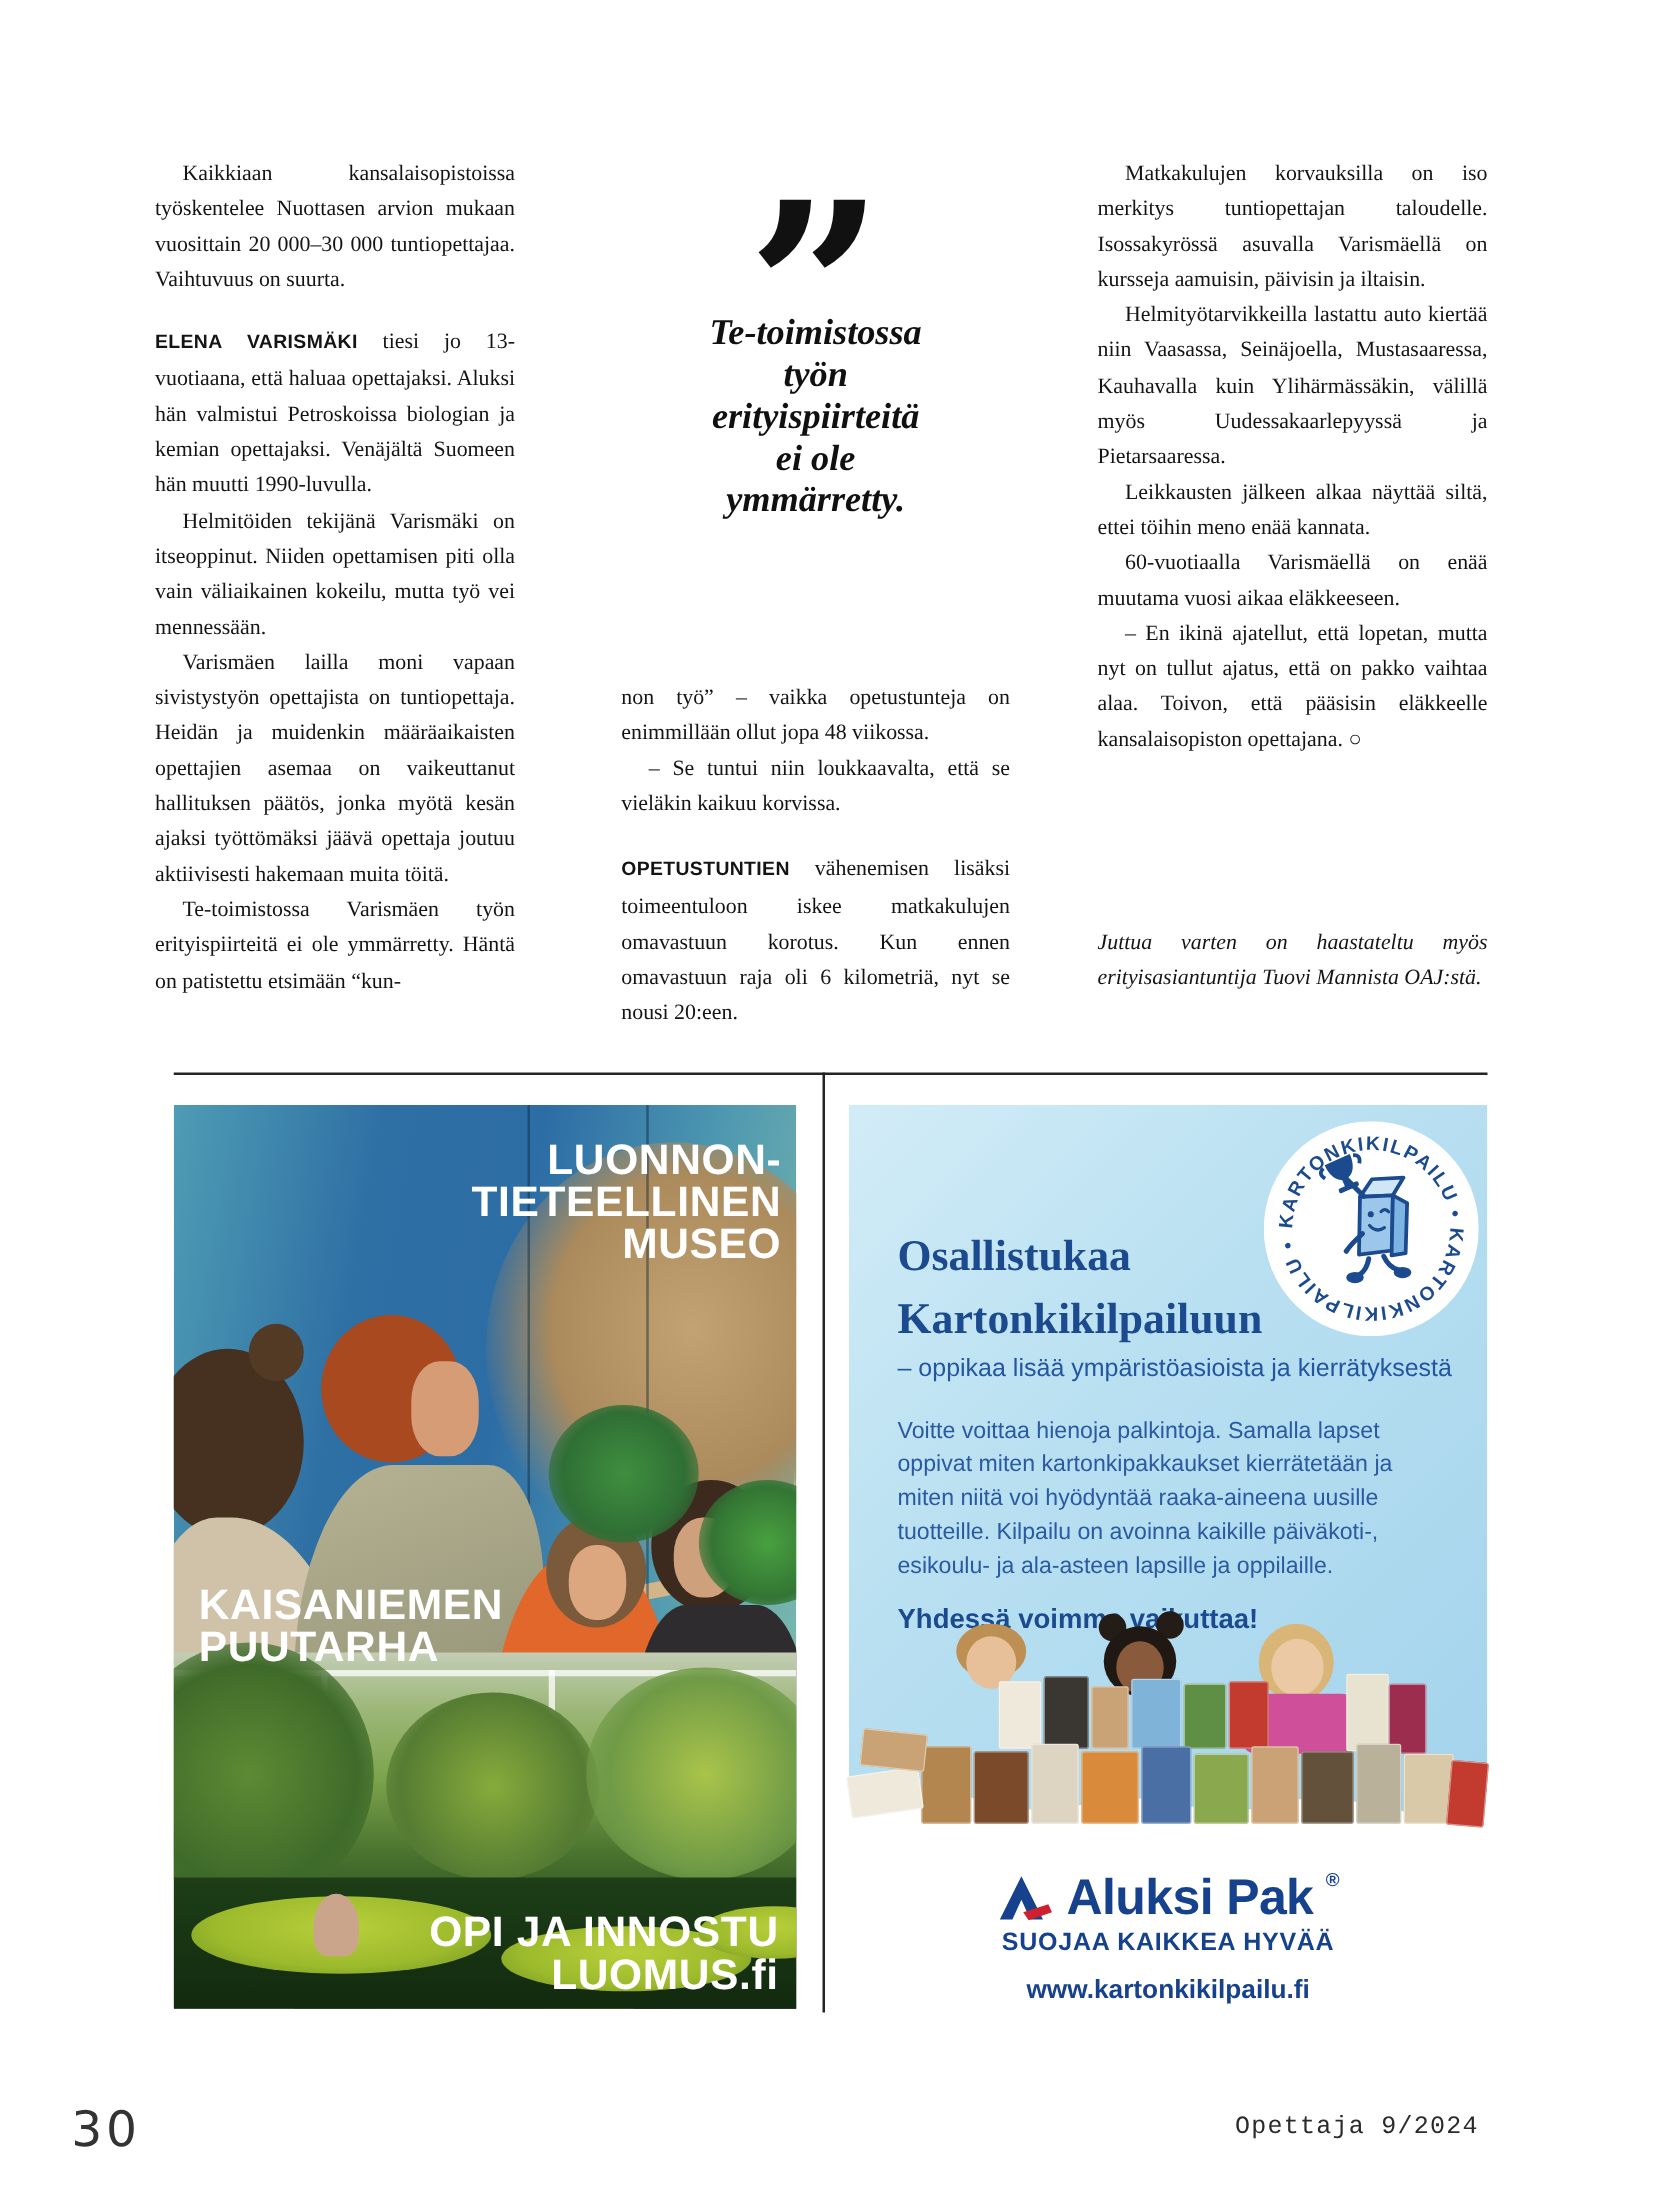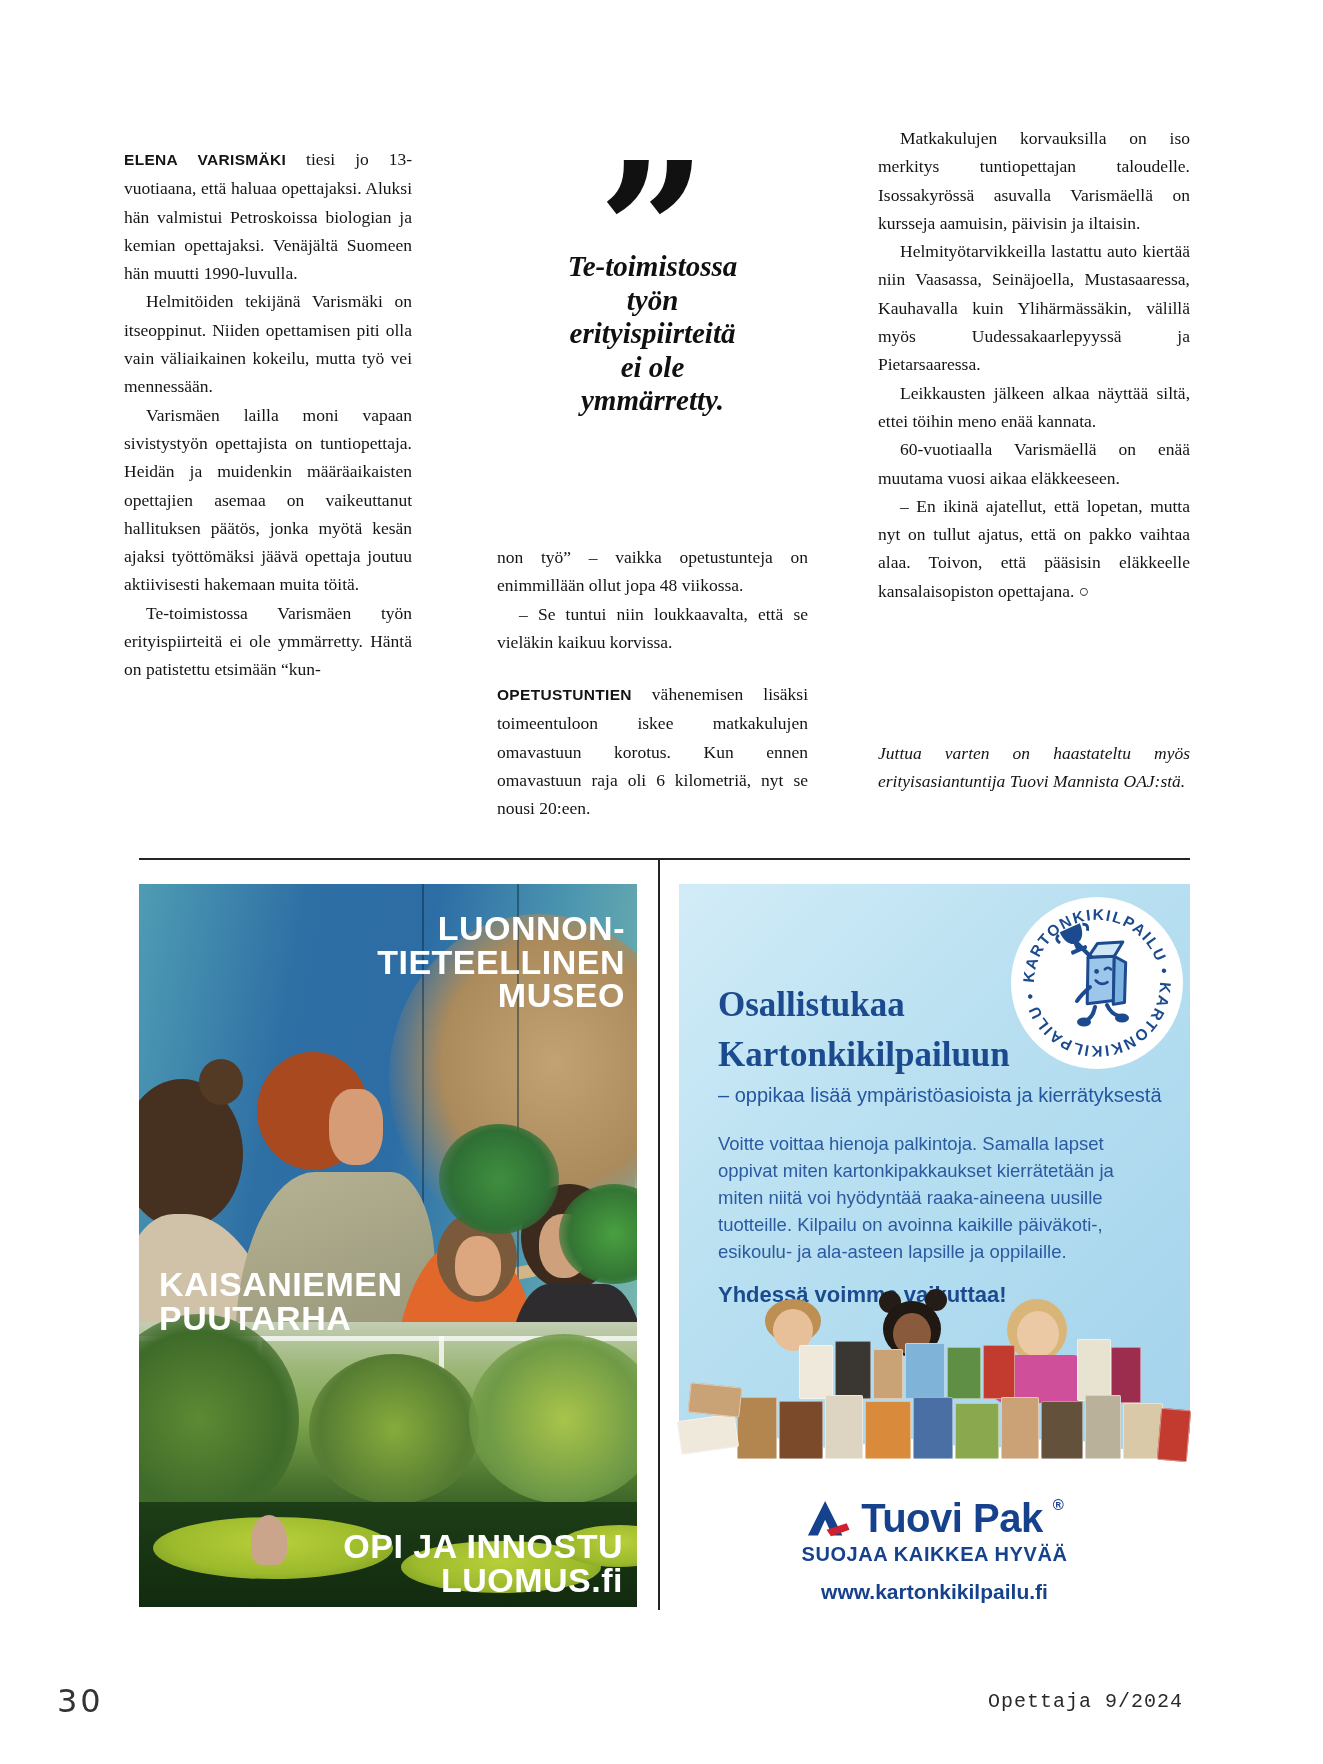--- a/index.html
+++ b/index.html
@@ -60,30 +60,31 @@
   .collage .abs{position:absolute;}
   .ct{position:absolute;box-shadow:inset 0 0 0 1px rgba(255,255,255,.45);border-radius:2px;}
   .brand{top:612px;left:0;width:100%;text-align:center;color:#16418c;font-family:"Liberation Sans",sans-serif;}
   .brand-row{display:flex;align-items:center;justify-content:center;gap:10px;}
   .brand-name{font-size:40px;font-weight:800;letter-spacing:-.5px;}
   .brand-reg{font-size:15px;vertical-align:top;position:relative;top:-14px;font-weight:700;}
   .brand-tag{margin-top:2px;font-size:20px;font-weight:700;letter-spacing:.6px;}
   .brand-url{margin-top:14px;font-size:21px;font-weight:700;}
   
   .page-num{position:absolute;left:57px;top:1682px;font-family:"DejaVu Sans",sans-serif;
-            font-weight:400;font-size:32px;letter-spacing:3px;color:#333;}
+            font-weight:400;font-size:39px;letter-spacing:3px;color:#333;}
   .issue{position:absolute;right:140px;top:1690px;font-family:"Liberation Mono",monospace;
          font-size:20px;letter-spacing:1px;color:#2a2a2a;}
 </style>
 </head>
 <body>
 
 <div id="page">
 
   <div class="col" id="col1">
+    <p class="bp ind">Kaikkiaan kansalaisopistoissa työskentelee Nuottasen arvion mukaan vuosittain 20 000–30 000 tuntiopettajaa. Vaihtuvuus on suurta.</p>
     <p class="bp sec"><span class="lead">ELENA VARISMÄKI</span><span> tiesi jo 13-vuotiaana, että haluaa opettajaksi. Aluksi hän valmistui Petroskoissa biologian ja kemian opettajaksi. Venäjältä Suomeen hän muutti 1990-luvulla.</span></p>
     <p class="bp ind">Helmitöiden tekijänä Varismäki on itseoppinut. Niiden opettamisen piti olla vain väliaikainen kokeilu, mutta työ vei mennessään.</p>
     <p class="bp ind">Varismäen lailla moni vapaan sivistystyön opettajista on tuntiopettaja. Heidän ja muidenkin määräaikaisten opettajien asemaa on vaikeuttanut hallituksen päätös, jonka myötä kesän ajaksi työttömäksi jäävä opettaja joutuu aktiivisesti hakemaan muita töitä.</p>
     <p class="bp ind">Te-toimistossa Varismäen työn erityispiirteitä ei ole ymmärretty. Häntä on patistettu etsimään “kun-</p>
   </div>
 
   <div class="col" id="col2">
     <div>
       <div class="q-mark">”</div>
       <div class="q-text">
@@ -244,21 +245,21 @@
       <div class="ct" style="left:10px;top:86px;width:52px;height:30px;background:#c9a276;transform:rotate(6deg);"></div>
       <div class="ct" style="left:480px;top:110px;width:30px;height:52px;background:#c23b2e;transform:rotate(5deg);"></div>
     </div>
 
     <div class="abs brand">
       <div class="brand-row">
         <svg width="46" height="42" viewBox="0 0 64 58">
           <path d="M4 52 L28 4 L52 52 H38 L28 30 L18 52 Z" fill="#16418c"></path>
           <path d="M30 44 L58 35 L62 44 L36 53 Z" fill="#cf2030"></path>
         </svg>
-        <span class="brand-name">Tuovi Pak</span>
+        <span class="brand-name">Aluksi Pak</span>
         <span class="brand-reg">®</span>
       </div>
       <div class="brand-tag">SUOJAA KAIKKEA HYVÄÄ</div>
       <div class="brand-url">www.kartonkikilpailu.fi</div>
     </div>
   </div>
 
   <div class="page-num">30</div>
   <div class="issue">Opettaja 9/2024</div>
 </div>

